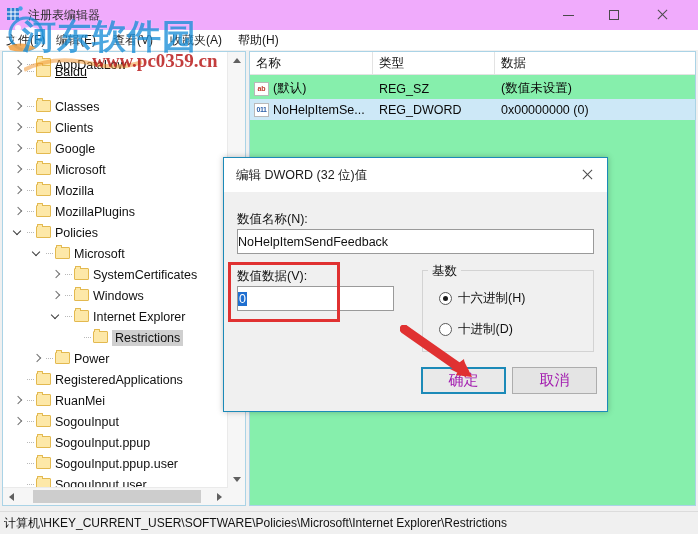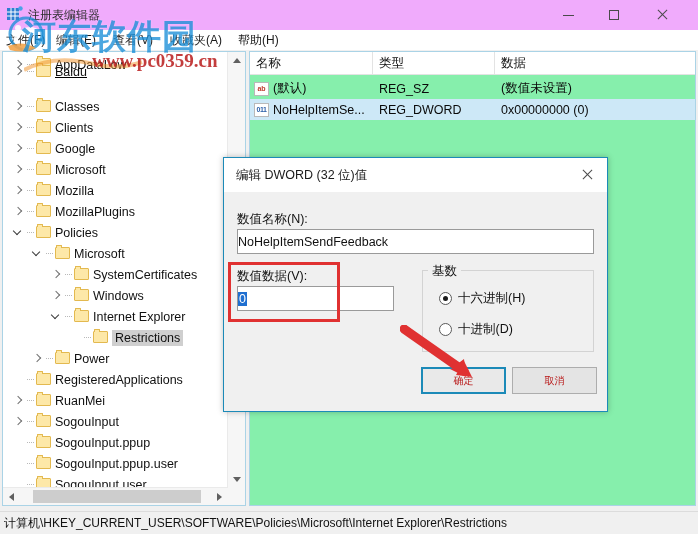--- a/index.html
+++ b/index.html
@@ -94,21 +94,21 @@
   .dinput{position:absolute;background:#fff;border:1px solid #9a9a9a;box-sizing:border-box;
           display:flex;align-items:center;font-size:12.5px;color:#111;}
   .selchar{background:#1f6fd0;color:#fff;padding:0 1px;}
   .grp{position:absolute;border:1px solid #d3d3d3;box-sizing:border-box;}
   .grp-cap{position:absolute;background:#f0f0f0;padding:0 4px;font-size:12.5px;color:#111;}
   .radio{position:absolute;display:flex;align-items:center;font-size:12.5px;color:#111;white-space:nowrap;}
   .rdot{width:13px;height:13px;border:1px solid #5a5a5a;border-radius:50%;margin-right:6px;
         box-sizing:border-box;background:#fff;position:relative;flex:none;}
   .rdot.on:after{content:"";position:absolute;left:3px;top:3px;width:5px;height:5px;border-radius:50%;background:#1a1a1a;}
   .dbtn{position:absolute;height:27px;background:#e4e4e4;border:1px solid #adadad;box-sizing:border-box;
-        display:flex;align-items:center;justify-content:center;font-size:10px;color:#b91c1c;}
+        display:flex;align-items:center;justify-content:center;font-size:15px;color:#a21caf;}
   .dbtn.def{border:2px solid #1c8ab8;background:#e9e9e9;}
 
   
   .redbox{position:absolute;border:3px solid #e03131;box-sizing:border-box;pointer-events:none;}
   .arrow{position:absolute;pointer-events:none;}
 
   
   .status{position:absolute;left:0;bottom:0;width:698px;height:22px;background:#f0f0f0;
           border-top:1px solid #dcdcdc;display:flex;align-items:center;padding-left:4px;
           font-size:12px;color:#111;white-space:nowrap;}

